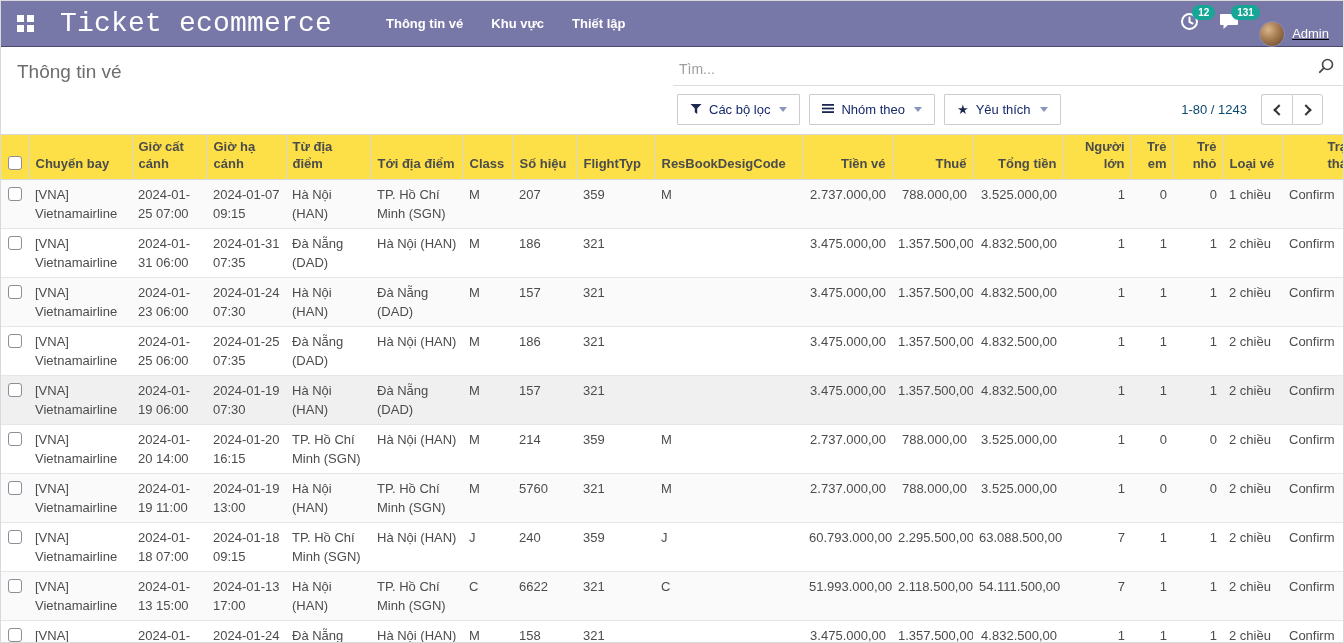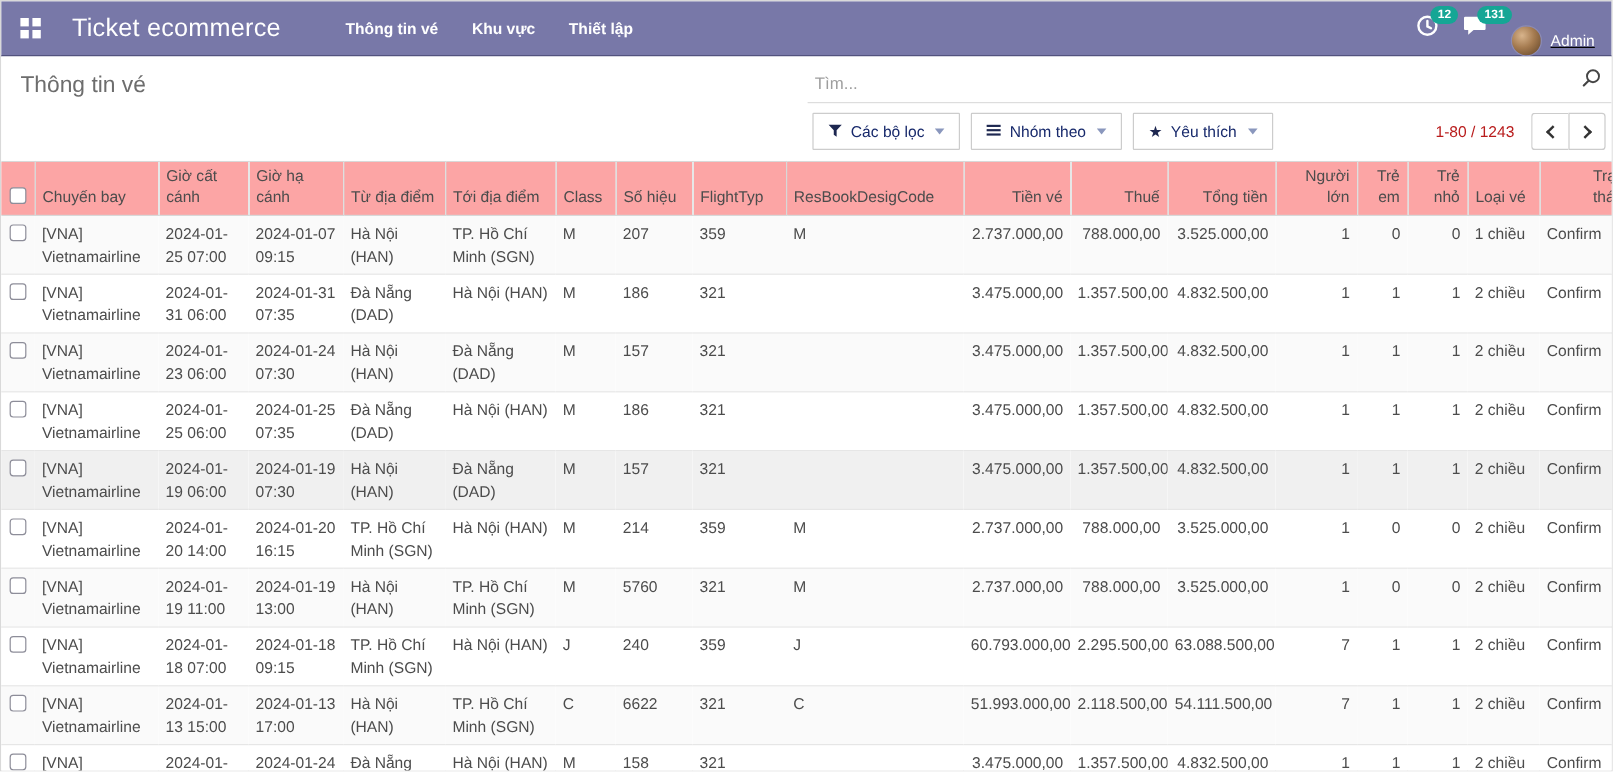--- a/index.html
+++ b/index.html
@@ -4,21 +4,21 @@
 <style>
   * { box-sizing: border-box; margin: 0; padding: 0; }
   html,body { background:#fff; }
   body { font-family: "Liberation Sans", "DejaVu Sans", sans-serif; }
   .app { position:relative; width:1344px; height:643px; overflow:hidden; background:#fff; border:1px solid #d9d9d9; }
 
   
   .navbar { height:46px; background:#7878a8; border-bottom:1px solid #4a4a74; display:flex; align-items:center; padding:0 14px; }
   .apps-icon { display:grid; grid-template-columns:7px 7px; grid-gap:3px; margin:0 8px 0 2px; cursor:pointer; }
   .apps-icon i { width:7px; height:7px; background:#fff; display:block; }
-  .brand { color:#fff; font-size:21px; letter-spacing:.2px; margin:0 54px 0 18px; white-space:nowrap; cursor:pointer; }
+  .brand { color:#fff; font-size:28px; letter-spacing:.2px; margin:0 54px 0 18px; white-space:nowrap; cursor:pointer;font-family:Liberation Mono, monospace; }
   .topnav { display:flex; gap:28px; }
   .topnav a { color:#fff; font-size:13px; font-weight:700; text-decoration:none; cursor:pointer; white-space:nowrap; }
   .nav-right { margin-left:auto; display:flex; align-items:center; gap:20px;text-decoration:underline; }
   .icon-wrap { position:relative; cursor:pointer; display:flex; align-items:center; }
   .badge { position:absolute; top:-7px; left:12px; background:#15a695; color:#fff; font-size:10px; font-weight:700; border-radius:9px; padding:1px 6px; line-height:13px; }
   .user { display:flex; align-items:center; gap:7px; cursor:pointer;margin-top:20px; }
   .avatar { width:26px; height:26px; border-radius:50%; background:radial-gradient(circle at 35% 32%, #d8b48c 0%, #a57b50 45%, #5d4126 100%); border:1px solid #8b8bb5; }
   .user-name { color:#fff; font-size:13px; }
 
   
@@ -26,32 +26,32 @@
   .breadcrumb { position:absolute; left:16px; top:14px; font-size:19px; color:#6d6d6d; }
   .control-right { position:absolute; left:672px; right:0; top:0; }
   .searchbar { display:flex; align-items:center; border-bottom:1px solid #ddd; height:33px; margin-top:6px; }
   .searchbar input { flex:1; border:none; outline:none; font-size:14px; padding:4px 6px; color:#333; font-family:inherit; }
   .searchbar input::placeholder { color:#9e9e9e; }
   .search-icon { margin:0 8px 2px 4px; cursor:pointer; flex:0 0 auto; }
   .actions { display:flex; align-items:center; margin-top:8px; padding-left:4px; }
   .btn { display:inline-flex; align-items:center; gap:7px; background:#fff; border:1px solid #ccc; border-radius:1px; height:31px; padding:0 12px; font-size:13px; color:#17296b; font-family:inherit; margin-right:9px; cursor:pointer; white-space:nowrap; }
   .btn .glyph { color:#1d2750; font-size:13px; line-height:1; }
   .caret { width:0; height:0; border-left:4px solid transparent; border-right:4px solid transparent; border-top:5px solid #8a97bd; margin-left:2px; }
-  .pager { margin-left:auto; display:flex; align-items:center; gap:14px; font-size:13px; color:#b91c1c; padding-right:5px; }
+  .pager { margin-left:auto; display:flex; align-items:center; gap:14px; font-size:13px; color:#0c4a6e; padding-right:20px; }
   .pg-group { display:flex; }
   .pg-btn { width:31px; height:31px; border:1px solid #ccc; background:#fff; display:flex; align-items:center; justify-content:center; cursor:pointer; }
   .pg-btn.prev { border-radius:3px 0 0 3px; border-right:none; }
   .pg-btn.next { border-radius:0 3px 3px 0; }
   .chev { border:solid #333; border-width:0 2px 2px 0; padding:3px; display:inline-block; }
   .chev.left { transform:rotate(135deg); margin-left:3px; }
   .chev.right { transform:rotate(-45deg); margin-right:3px; }
 
   
   table { border-collapse:collapse; table-layout:fixed; width:1344px; font-size:13px; color:#4c4c4c; }
-  thead th { background:#fca5a5; border:1px solid #d8d8d8; border-left:none; font-weight:400; padding:3px 6px 7px; vertical-align:bottom; text-align:left; line-height:17px; cursor:pointer; overflow:hidden; }
+  thead th { background:#fde047; border:1px solid #d8d8d8; border-left:none; font-weight:700; padding:3px 6px 7px; vertical-align:bottom; text-align:left; line-height:17px; cursor:pointer; overflow:hidden; }
   thead th:last-child { border-right:none;padding-left:44px; }
   thead th.r { text-align:right; }
   tbody td { border-top:1px solid #e6e6e6; padding:5px 6px; vertical-align:top; line-height:19px; overflow:hidden; }
   tbody td.r { text-align:right; }
   tbody tr { cursor:pointer; }
   tbody tr:nth-child(odd) { background:#fafafa; }
   tbody tr:nth-child(even) { background:#ffffff; }
   tbody tr:nth-child(5) { background:#f0f0f0; }
   .cb { width:14px; height:14px; border:1px solid #8d8d99; border-radius:3px; background:#fff; margin:2px auto 0; cursor:pointer; }
   th .cb { margin:0 auto 2px; }

